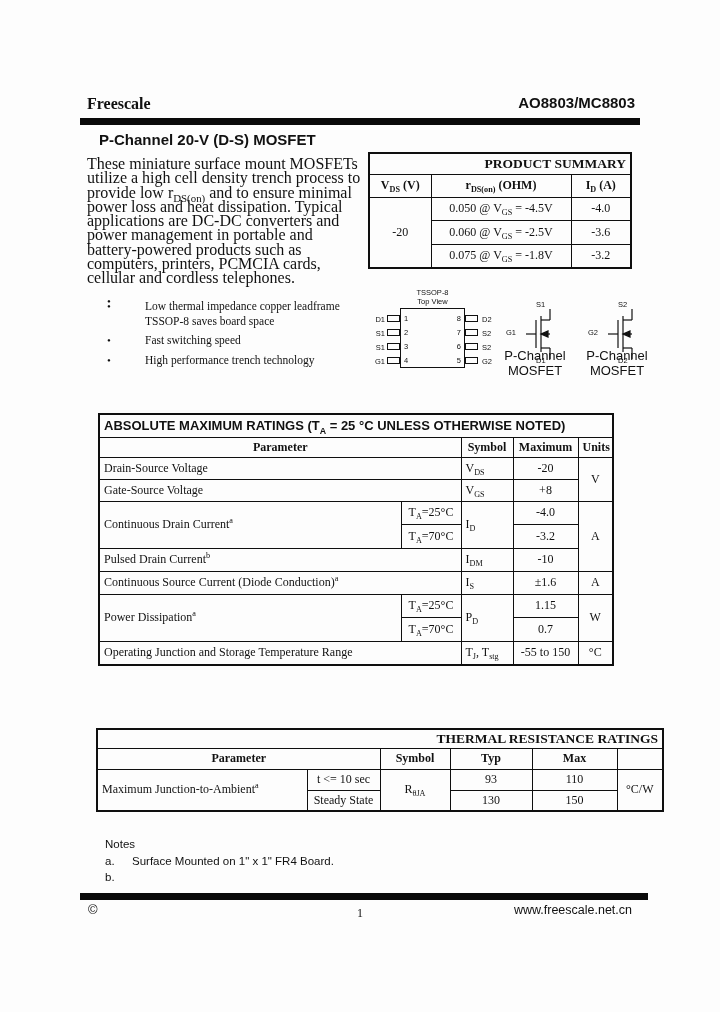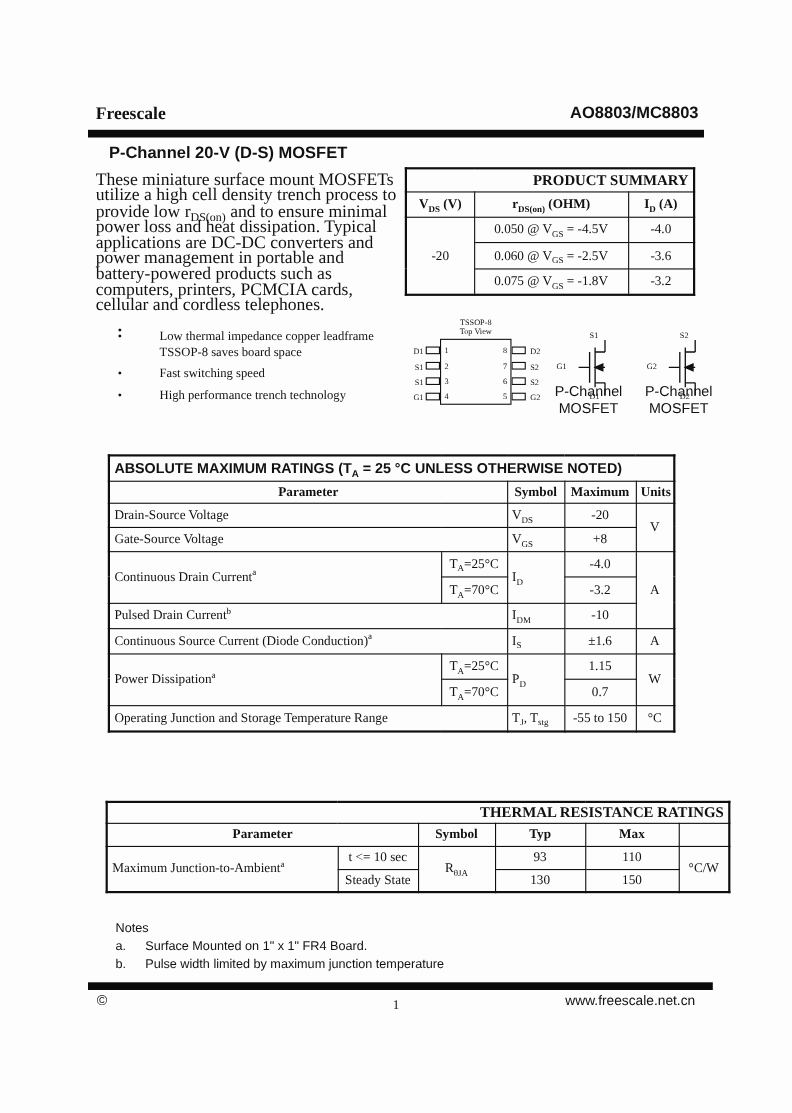--- a/index.html
+++ b/index.html
@@ -32,21 +32,21 @@
   sub, sup { font-size:68%; line-height:0; }
   .ttl-serif { font:bold 13.5px "Liberation Serif", serif; text-align:right; }
   .ttl-sans { font:bold 13px "Liberation Sans", sans-serif; text-align:left; }
 
   .ps-table { left:368px; top:152px; width:262px; }
   .am-table { left:98px; top:413px; width:514px; }
   .tr-table { left:96px; top:728px; width:566px; }
 
   
   .pkg { left:370px; top:288px; width:270px; height:95px; font-family:"Liberation Sans", sans-serif; }
-  .pkg .tiny { position:absolute; font-size:7.5px; line-height:9px;font-family:Liberation Serif, serif; }
+  .pkg .tiny { position:absolute; font-size:7.5px; line-height:9px; }
   .pkg-body { position:absolute; left:30px; top:20px; width:65px; height:60px; border:1px solid #111; }
   .pin-rect { position:absolute; width:13px; height:7px; border:1px solid #111; background:#fdfdfd; }
   .mosfet { position:absolute; top:12px; width:70px; height:78px; }
   .mosfet .cap { position:absolute; bottom:0; left:-12px; width:94px; text-align:center; font-size:13px; }
   .mosfet svg { position:absolute; left:22px; top:9px; }
   .mosfet svg line, .mosfet svg polygon { stroke:#111; stroke-width:1.2; }
 
   
   .notes { left:105px; top:838px; width:460px; font-family:"Liberation Sans", sans-serif; font-size:11.5px; }
   .notes .nt { margin-bottom:5px; }
@@ -294,21 +294,20 @@
     </table>
 
   <div class="abs notes">
     <div class="nt">Notes</div>
     <div class="note-row">
       <span class="note-label">a.</span>
       <span>Surface Mounted on 1" x 1" FR4 Board.</span>
     </div>
     <div class="note-row">
       <span class="note-label">b.</span>
-      <span>Pulse width limited by maximum junction temperature</span>
     </div>
   </div>
 
   <div class="abs foot-rule"></div>
   <div class="abs copyright">©</div>
   <div class="abs pageno">1</div>
   <div class="abs website">www.freescale.net.cn</div>
 
 </div>
 

